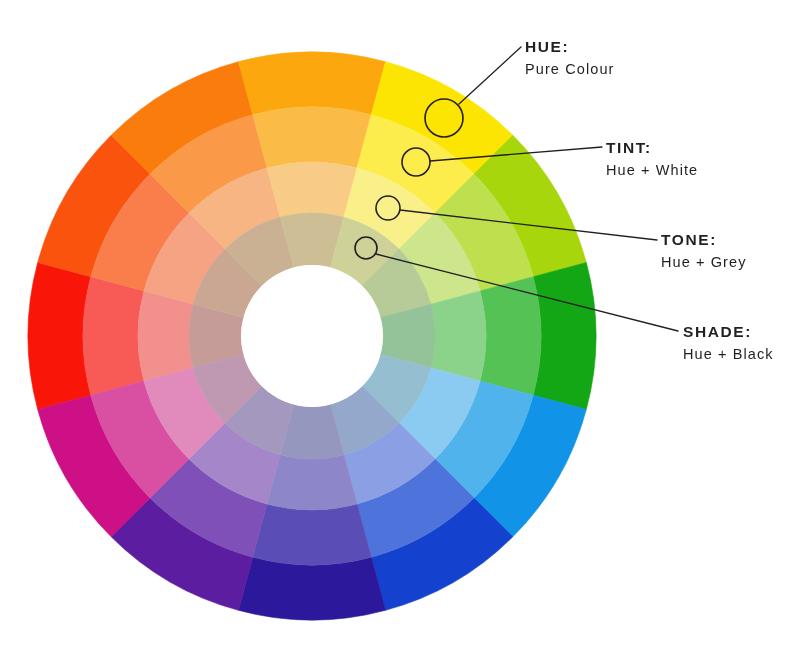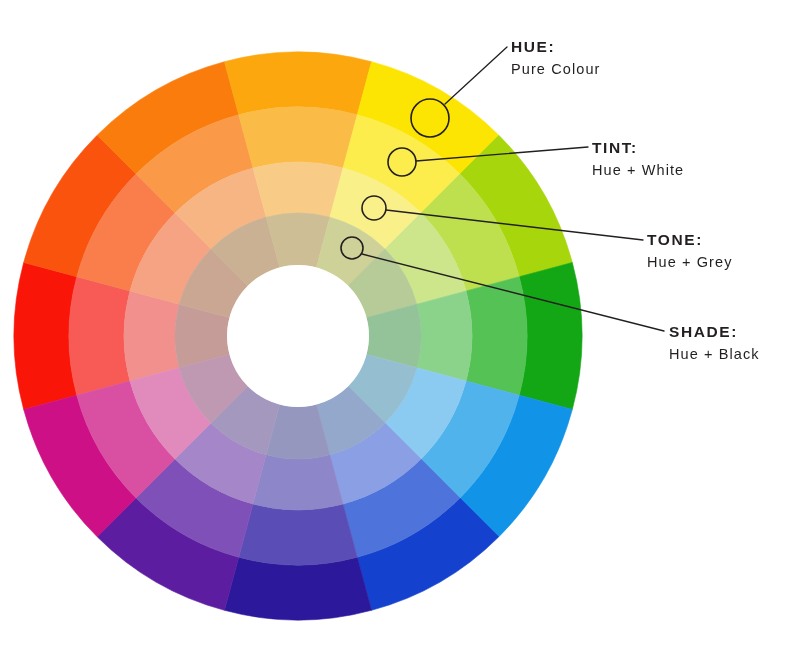--- a/index.html
+++ b/index.html
@@ -11,21 +11,21 @@
   body {
     width: 800px;
     height: 658px;
     position: relative;
     overflow: hidden;
     font-family: "Liberation Sans", sans-serif;
     -webkit-font-smoothing: antialiased;
   }
   #figure {
     position: absolute;
-    left: 2px;
+    left: 16px;
     top: 0;
     width: 644px;
     height: 658px;
   }
   svg { display: block; }
 
   .callout-circle {
     fill: none;
     stroke: #231f20;
     stroke-width: 1.6;

